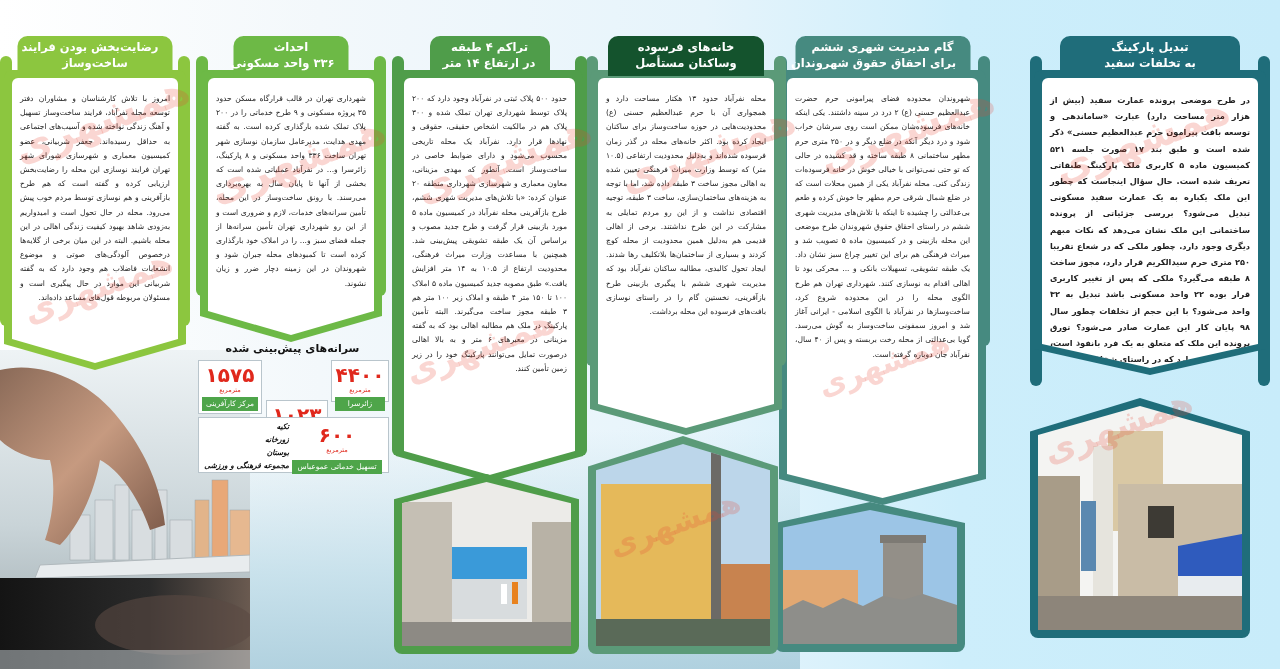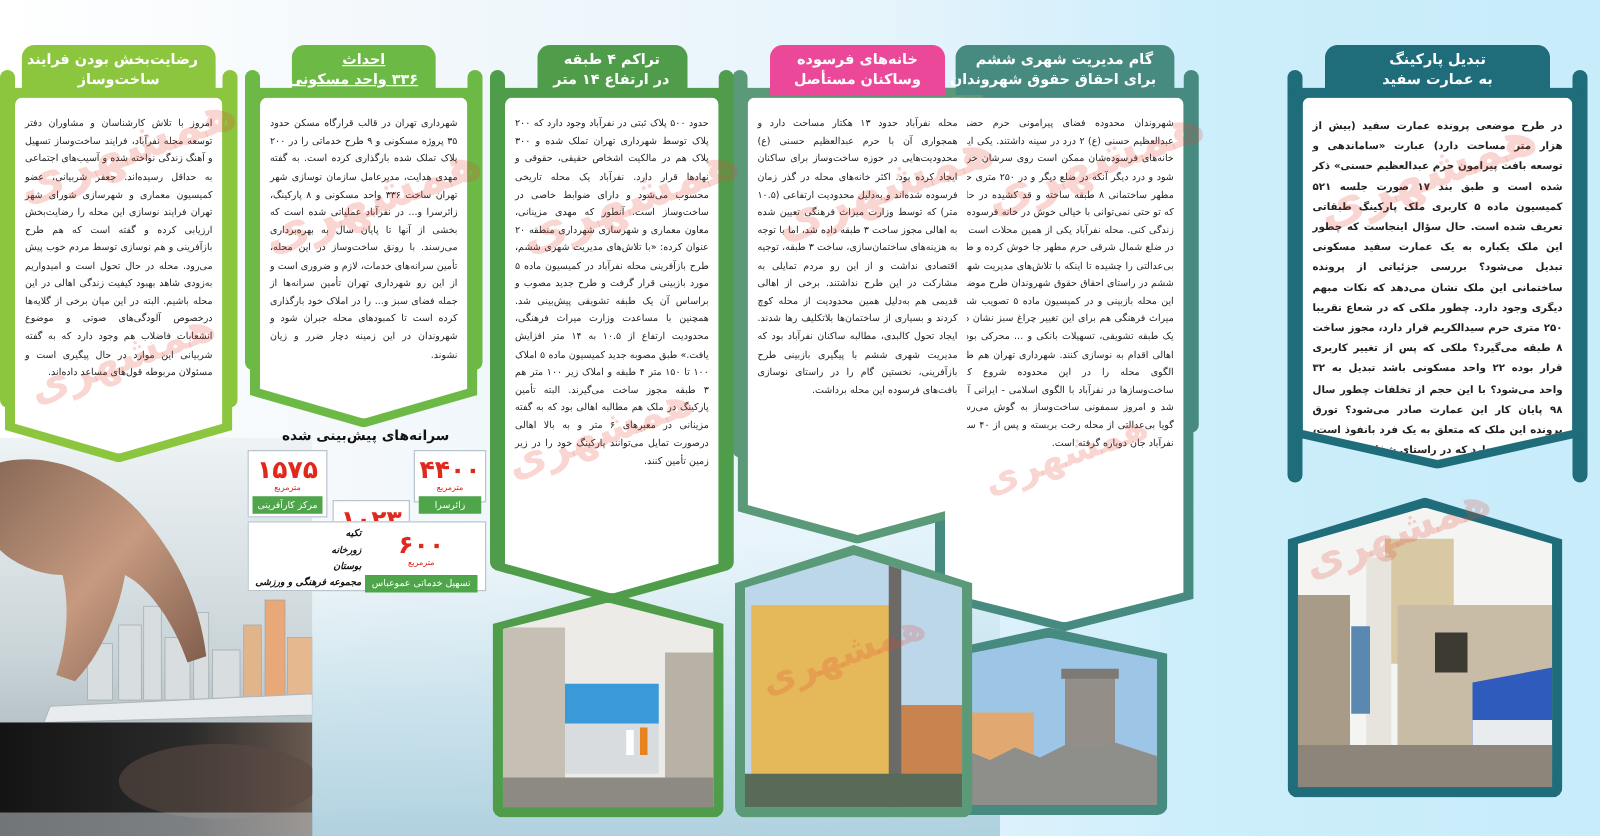--- a/index.html
+++ b/index.html
@@ -113,21 +113,21 @@
     <path d="M0,20 C40,10 90,30 120,70 C140,95 160,130 165,175 L150,180 C140,150 120,120 100,110 C95,140 80,175 60,195 L45,190 C55,160 55,130 50,110 C30,110 10,100 0,90 Z" fill="url(#skin)"></path>
     <rect x="0" y="300" width="250" height="19" fill="#cdd5d9" opacity="0.5"></rect>
   </svg>
 </div>
 
 <div class="col" style="left:1030px;width:240px;height:630px;">
   <div class="tab-side" style="left:0;top:20px;height:330px;background:#1f6d7a;"></div>
   <div class="tab-side" style="right:0;top:20px;height:330px;background:#1f6d7a;"></div>
   <div class="card-header" style="background:#1f6d7a;width:180px;">
     <div>تبدیل پارکینگ</div>
-    <div>به عمارت سفید</div>
+    <div>به تخلفات سفید</div>
   </div>
   <div style="position:absolute;left:4px;right:4px;top:34px;height:305px;background:#1f6d7a;clip-path:polygon(0 0,100% 0,100% calc(100% - 26px),50% 100%,0 calc(100% - 26px));border-radius:8px;z-index:1;"></div>
   <div class="card-body" style="left:12px;right:12px;top:42px;height:290px;font-size:8.2px;line-height:16.2px;font-weight:bold;">در طرح موضعی پرونده عمارت سفید (بیش از هزار متر مساحت دارد) عبارت «ساماندهی و توسعه بافت پیرامون حرم عبدالعظیم حسنی» ذکر شده است و طبق بند ۱۷ صورت جلسه ۵۲۱ کمیسیون ماده ۵ کاربری ملک پارکینگ طبقاتی تعریف شده است. حال سؤال اینجاست که چطور این ملک یکباره به یک عمارت سفید مسکونی تبدیل می‌شود؟ بررسی جزئیاتی از پرونده ساختمانی این ملک نشان می‌دهد که نکات مبهم دیگری وجود دارد. چطور ملکی که در شعاع تقریبا ۲۵۰ متری حرم سیدالکریم قرار دارد، مجوز ساخت ۸ طبقه می‌گیرد؟ ملکی که پس از تغییر کاربری قرار بوده ۲۲ واحد مسکونی باشد تبدیل به ۳۲ واحد می‌شود؟ با این حجم از تخلفات چطور سال ۹۸ پایان کار این عمارت صادر می‌شود؟ تورق پرونده این ملک که متعلق به یک فرد بانفوذ است، اما و اگرهایی دارد که در راستای شفاف‌سازی نیاز است پاسخ داده شود.</div>
 
   <div class="photo-frame" style="left:0;top:362px;width:220px;height:240px;background:#1f6d7a;">
     <div class="photo-inner">
       <svg width="204" height="224" viewBox="0 0 204 224" preserveAspectRatio="none">
         <rect width="204" height="224" fill="#f4f4f2"></rect>
         <rect x="70" y="25" width="55" height="100" fill="#d9c8a4"></rect>
         <rect x="55" y="40" width="20" height="150" fill="#e6e4dd"></rect>
@@ -138,21 +138,21 @@
         <rect x="140" y="170" width="64" height="45" fill="#e8ecef"></rect>
         <rect x="0" y="190" width="204" height="34" fill="#8d857a"></rect>
         <rect x="43" y="95" width="15" height="70" fill="#5a88b0"></rect>
       </svg>
     </div>
   </div>
   <div class="watermark" style="left:20px;top:80px;">همشهری</div>
   <div class="watermark" style="left:10px;top:370px;font-size:34px;">همشهری</div>
 </div>
 
-<div class="col" style="left:744px;width:215px;height:630px;">
+<div class="col" style="left:775px;width:215px;height:630px;">
   <div class="tab-side" style="left:0;top:20px;height:290px;background:#468a80;"></div>
   <div class="tab-side" style="right:0;top:20px;height:290px;background:#468a80;"></div>
   <div class="card-header" style="background:#468a80;width:175px;">
     <div>گام مدیریت شهری ششم</div>
     <div>برای احقاق حقوق شهروندان</div>
   </div>
   <div style="position:absolute;left:4px;right:4px;top:34px;height:435px;background:#468a80;clip-path:polygon(0 0,100% 0,100% calc(100% - 26px),50% 100%,0 calc(100% - 26px));border-radius:8px;z-index:1;"></div>
   <div class="card-body" style="left:12px;right:12px;top:42px;height:420px;">شهروندان محدوده فضای پیرامونی حرم حضرت عبدالعظیم حسنی (ع) ۲ درد در سینه داشتند. یکی اینکه خانه‌های فرسوده‌شان ممکن است روی سرشان خراب شود و درد دیگر آنکه در ضلع دیگر و در ۲۵۰ متری حرم مطهر ساختمانی ۸ طبقه ساخته و قد کشیده در حالی که تو حتی نمی‌توانی با خیالی خوش در خانه فرسوده‌ات زندگی کنی. محله نفرآباد یکی از همین محلات است که در ضلع شمال شرقی حرم مطهر جا خوش کرده و طعم بی‌عدالتی را چشیده تا اینکه با تلاش‌های مدیریت شهری ششم در راستای احقاق حقوق شهروندان طرح موضعی این محله بازبینی و در کمیسیون ماده ۵ تصویب شد و میراث فرهنگی هم برای این تغییر چراغ سبز نشان داد. یک طبقه تشویقی، تسهیلات بانکی و ... محرکی بود تا اهالی اقدام به نوسازی کنند. شهرداری تهران هم طرح الگوی محله را در این محدوده شروع کرد، ساخت‌وسازها در نفرآباد با الگوی اسلامی - ایرانی آغاز شد و امروز سمفونی ساخت‌وساز به گوش می‌رسد. گویا بی‌عدالتی از محله رخت بربسته و پس از ۴۰ سال، نفرآباد جان دوباره گرفته است.</div>
 
   <div class="photo-frame" style="left:0;top:466px;width:190px;height:150px;background:#468a80;">
@@ -166,21 +166,21 @@
       </svg>
     </div>
   </div>
   <div class="watermark" style="left:40px;top:70px;">همشهری</div>
   <div class="watermark" style="left:40px;top:310px;font-size:30px;">همشهری</div>
 </div>
 
 <div class="col" style="left:586px;width:200px;height:630px;">
   <div class="tab-side" style="left:0;top:20px;height:310px;background:#5b9a78;"></div>
   <div class="tab-side" style="right:0;top:20px;height:310px;background:#5b9a78;"></div>
-  <div class="card-header" style="background:#ec4899;width:140px;">
+  <div class="card-header" style="background:#14532d;width:156px;">
     <div>خانه‌های فرسوده</div>
     <div>وساکنان مستأصل</div>
   </div>
   <div style="position:absolute;left:4px;right:4px;top:34px;height:365px;background:#5b9a78;clip-path:polygon(0 0,100% 0,100% calc(100% - 26px),50% 100%,0 calc(100% - 26px));border-radius:8px;z-index:1;"></div>
   <div class="card-body" style="left:12px;right:12px;top:42px;height:350px;">محله نفرآباد حدود ۱۳ هکتار مساحت دارد و همجواری آن با حرم عبدالعظیم حسنی (ع) محدودیت‌هایی در حوزه ساخت‌وساز برای ساکنان ایجاد کرده بود. اکثر خانه‌های محله در گذر زمان فرسوده شده‌اند و به‌دلیل محدودیت ارتفاعی (۱۰.۵ متر) که توسط وزارت میراث فرهنگی تعیین شده به اهالی مجوز ساخت ۳ طبقه داده شد، اما با توجه به هزینه‌های ساختمان‌سازی، ساخت ۳ طبقه، توجیه اقتصادی نداشت و از این رو مردم تمایلی به مشارکت در این طرح نداشتند. برخی از اهالی قدیمی هم به‌دلیل همین محدودیت از محله کوچ کردند و بسیاری از ساختمان‌ها بلاتکلیف رها شدند. ایجاد تحول کالبدی، مطالبه ساکنان نفرآباد بود که مدیریت شهری ششم با پیگیری بازبینی طرح بازآفرینی، نخستین گام را در راستای نوسازی بافت‌های فرسوده این محله برداشت.</div>
 
   <div class="photo-frame" style="left:2px;top:400px;width:190px;height:218px;background:#5b9a78;">
     <div class="photo-inner">
       <svg width="174" height="202" viewBox="0 0 174 202" preserveAspectRatio="none">
         <rect width="174" height="202" fill="#bcd6ea"></rect>
@@ -219,21 +219,21 @@
       </svg>
     </div>
   </div>
   <div class="watermark" style="left:20px;top:100px;">همشهری</div>
   <div class="watermark" style="left:10px;top:290px;font-size:34px;">همشهری</div>
 </div>
 
 <div class="col" style="left:196px;width:190px;height:300px;">
   <div class="tab-side" style="left:0;top:20px;height:240px;background:#6db946;"></div>
   <div class="tab-side" style="right:0;top:20px;height:240px;background:#6db946;"></div>
-  <div class="card-header" style="background:#6db946;width:115px;text-decoration:underline;">
+  <div class="card-header" style="background:#6db946;width:115px;">
     <div>احداث</div>
     <div>۳۳۶ واحد مسکونی</div>
   </div>
   <div style="position:absolute;left:4px;right:4px;top:34px;height:272px;background:#6db946;clip-path:polygon(0 0,100% 0,100% calc(100% - 26px),50% 100%,0 calc(100% - 26px));border-radius:8px;z-index:1;"></div>
   <div class="card-body" style="left:12px;right:12px;top:42px;height:257px;">شهرداری تهران در قالب قرارگاه مسکن حدود ۳۵ پروژه مسکونی و ۹ طرح خدماتی را در ۲۰۰ پلاک تملک شده بارگذاری کرده است. به گفته مهدی هدایت، مدیرعامل سازمان نوسازی شهر تهران ساخت ۳۳۶ واحد مسکونی و ۸ پارکینگ، زائرسرا و... در نفرآباد عملیاتی شده است که بخشی از آنها تا پایان سال به بهره‌برداری می‌رسند. با رونق ساخت‌وساز در این محله، تأمین سرانه‌های خدمات، لازم و ضروری است و از این رو شهرداری تهران تأمین سرانه‌ها از جمله فضای سبز و... را در املاک خود بارگذاری کرده است تا کمبودهای محله جبران شود و شهروندان در این زمینه دچار ضرر و زیان نشوند.</div>
   <div class="watermark" style="left:10px;top:100px;">همشهری</div>
 </div>
 
 <div class="col" style="left:0;width:190px;height:330px;">
   <div class="tab-side" style="left:0;top:20px;height:270px;background:#8cc63f;"></div>

